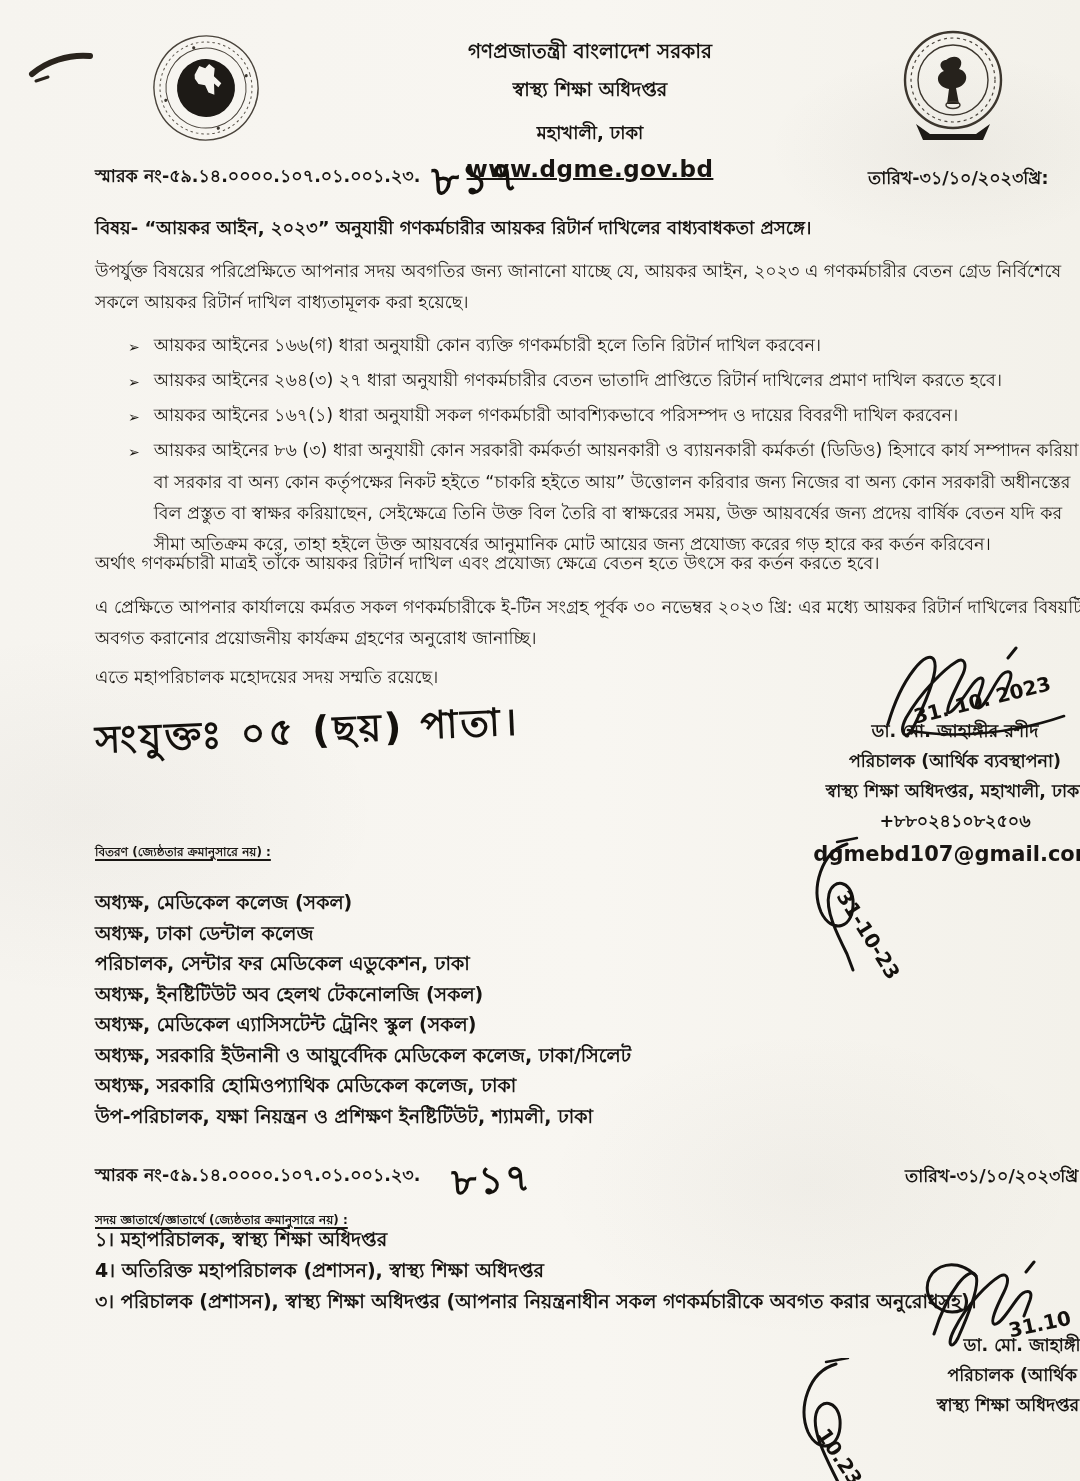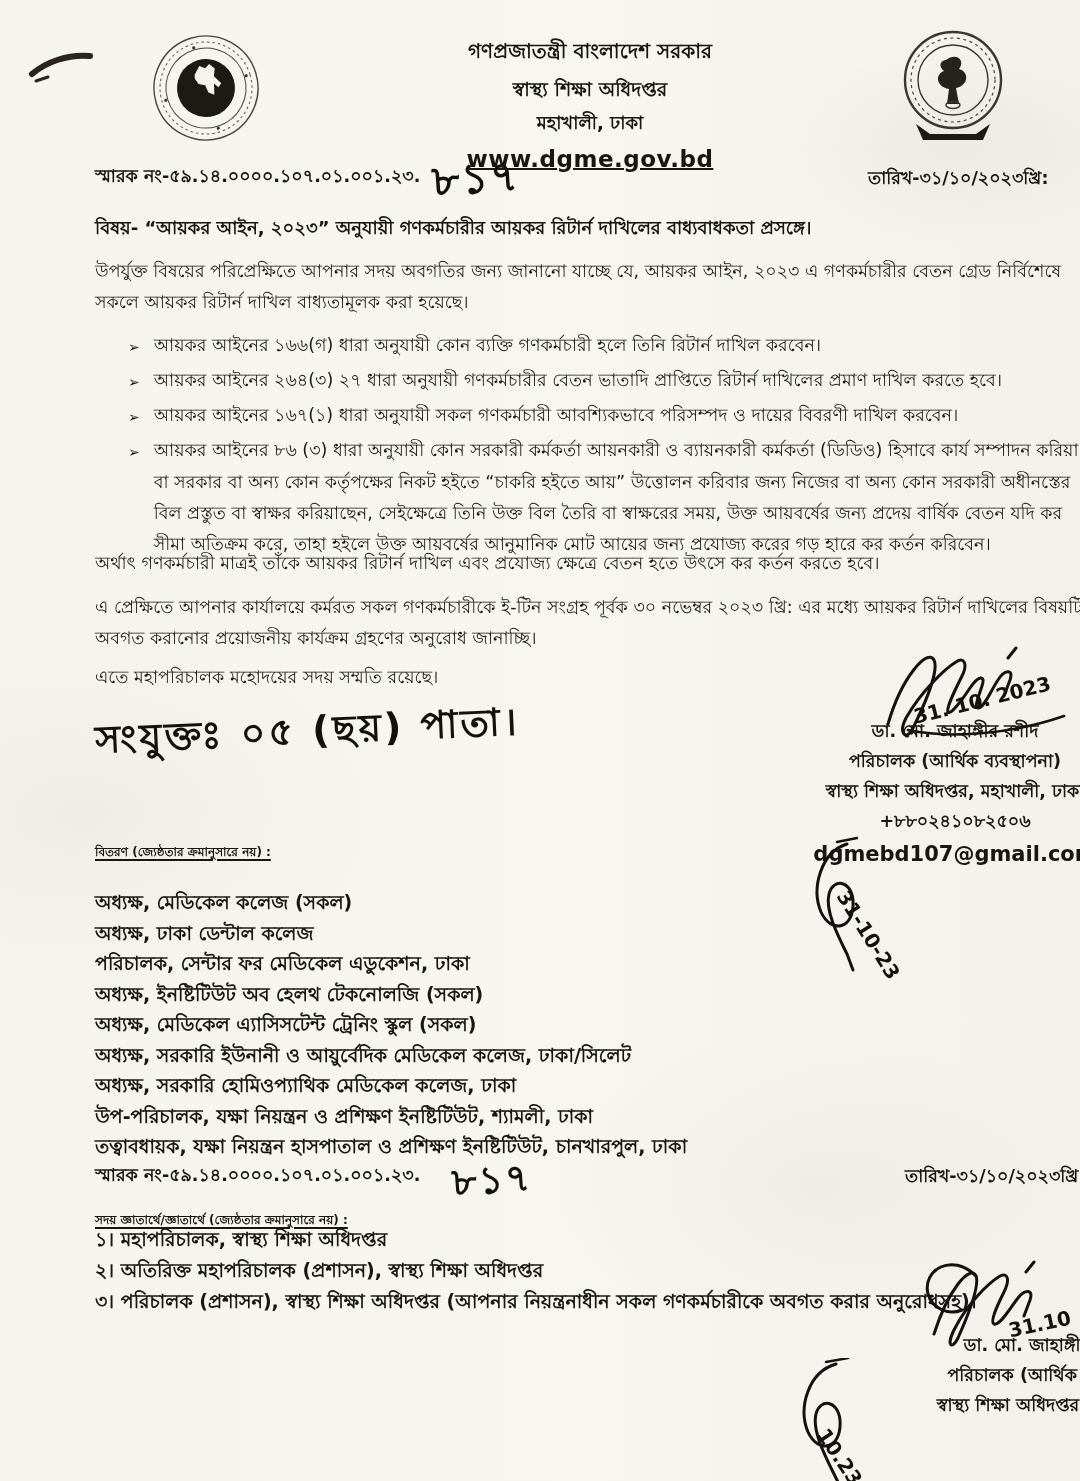--- a/index.html
+++ b/index.html
@@ -18,21 +18,21 @@
       radial-gradient(380px 220px at 75% 80%, rgba(90,80,70,.04), transparent 70%),
       linear-gradient(90deg, #f6f4ef 0%, #f8f6f1 55%, #f3f1ea 100%);
   }
   .abs{ position:absolute; }
   .bn{ font-size:17.5px; line-height:1.78; color:#1b1712; }
   .center{ text-align:center; }
 
   
   .hdr-line1{ font-size:20px; font-weight:700; }
   .hdr-line2{ font-size:19px; font-weight:600; margin-top:6px; }
-  .hdr-line3{ font-size:18px; font-weight:600; margin-top:2px; }
+  .hdr-line3{ font-size:18px; font-weight:600; margin-top:12px; }
   .hdr-web{ font-size:23px; font-weight:700; letter-spacing:.5px;
             text-decoration:underline; text-decoration-thickness:2px;
             margin-top:6px; font-family:"DejaVu Sans", sans-serif; }
 
   .memo-label{ font-size:17.5px; font-weight:600; }
   .hand{ font-weight:600; color:#14110d; }
   .hand-big{ font-size:42px; transform:rotate(-4deg); letter-spacing:2px; }
   .hand-note{ font-size:38px; transform:rotate(-2.5deg); letter-spacing:3px; font-weight:600; }
   .hand-date{ font-size:20px; font-weight:700; font-family:"DejaVu Sans",sans-serif; }
 
@@ -148,31 +148,30 @@
   <div class="abs list-head" style="left:95px; top:843px;">বিতরণ (জ্যেষ্ঠতার ক্রমানুসারে নয়) :</div>
   <div class="abs dist-list" style="left:95px; top:887px; width:700px;">
     <div>অধ্যক্ষ, মেডিকেল কলেজ (সকল)</div>
     <div>অধ্যক্ষ, ঢাকা ডেন্টাল কলেজ</div>
     <div>পরিচালক, সেন্টার ফর মেডিকেল এডুকেশন, ঢাকা</div>
     <div>অধ্যক্ষ, ইনষ্টিটিউট অব হেলথ টেকনোলজি (সকল)</div>
     <div>অধ্যক্ষ, মেডিকেল এ্যাসিসটেন্ট ট্রেনিং স্কুল (সকল)</div>
     <div>অধ্যক্ষ, সরকারি ইউনানী ও আয়ুর্বেদিক মেডিকেল কলেজ, ঢাকা/সিলেট</div>
     <div>অধ্যক্ষ, সরকারি হোমিওপ্যাথিক মেডিকেল কলেজ, ঢাকা</div>
     <div>উপ-পরিচালক, যক্ষা নিয়ন্ত্রন ও প্রশিক্ষণ ইনষ্টিটিউট, শ্যামলী, ঢাকা</div>
-    <div>তত্বাবধায়ক, যক্ষা নিয়ন্ত্রন হাসপাতাল ও প্রশিক্ষণ ইনষ্টিটিউট, চানখারপুল, ঢাকা</div>
   </div>
 
   <div class="abs memo-label" style="left:95px; top:1162px;">স্মারক নং-৫৯.১৪.০০০০.১০৭.০১.০০১.২৩.</div>
   <div class="abs hand hand-big" style="left:452px; top:1150px; font-size:38px;">৮১৭</div>
   <div class="abs memo-label" style="left:905px; top:1163px; white-space:nowrap;">তারিখ-৩১/১০/২০২৩খ্রি</div>
 
   <div class="abs list-head" style="left:95px; top:1191px;margin-top:20px;">সদয় জ্ঞাতার্থে/জ্ঞাতার্থে (জ্যেষ্ঠতার ক্রমানুসারে নয়) :</div>
   <div class="abs info-list" style="left:95px; top:1224px; width:900px;">
     <div>১। মহাপরিচালক, স্বাস্থ্য শিক্ষা অধিদপ্তর</div>
-    <div>২। অতিরিক্ত মহাপরিচালক (প্রশাসন), স্বাস্থ্য শিক্ষা অধিদপ্তর</div>
+    <div>4। অতিরিক্ত মহাপরিচালক (প্রশাসন), স্বাস্থ্য শিক্ষা অধিদপ্তর</div>
     <div>৩। পরিচালক (প্রশাসন), স্বাস্থ্য শিক্ষা অধিদপ্তর (আপনার নিয়ন্ত্রনাধীন সকল গণকর্মচারীকে অবগত করার অনুরোধসহ)।</div>
   </div>
 
   <svg class="abs" style="left:922px; top:1258px;" width="170" height="100" viewBox="0 0 170 100">
     <path d="M54,18 C30,-6 0,12 6,36 C10,50 26,58 40,52" stroke="#141210" stroke-width="3" fill="none" stroke-linecap="round"></path>
     <path d="M12,76 C26,32 48,6 54,18 C58,28 44,62 36,80 C30,92 24,88 32,72 C46,44 68,24 78,18 C86,14 88,22 82,34 C74,50 68,64 72,66 C78,68 88,50 96,40 C102,32 112,30 108,42 L102,58 M104,14 L112,4" stroke="#141210" stroke-width="3" fill="none" stroke-linecap="round"></path>
   </svg>
   <div class="abs hand hand-date" style="left:1008px; top:1312px; transform:rotate(-12deg); white-space:nowrap;">31.10</div>
 
   <div class="abs sig-block" style="left:882px; top:1330px; width:330px; text-align:center;">

